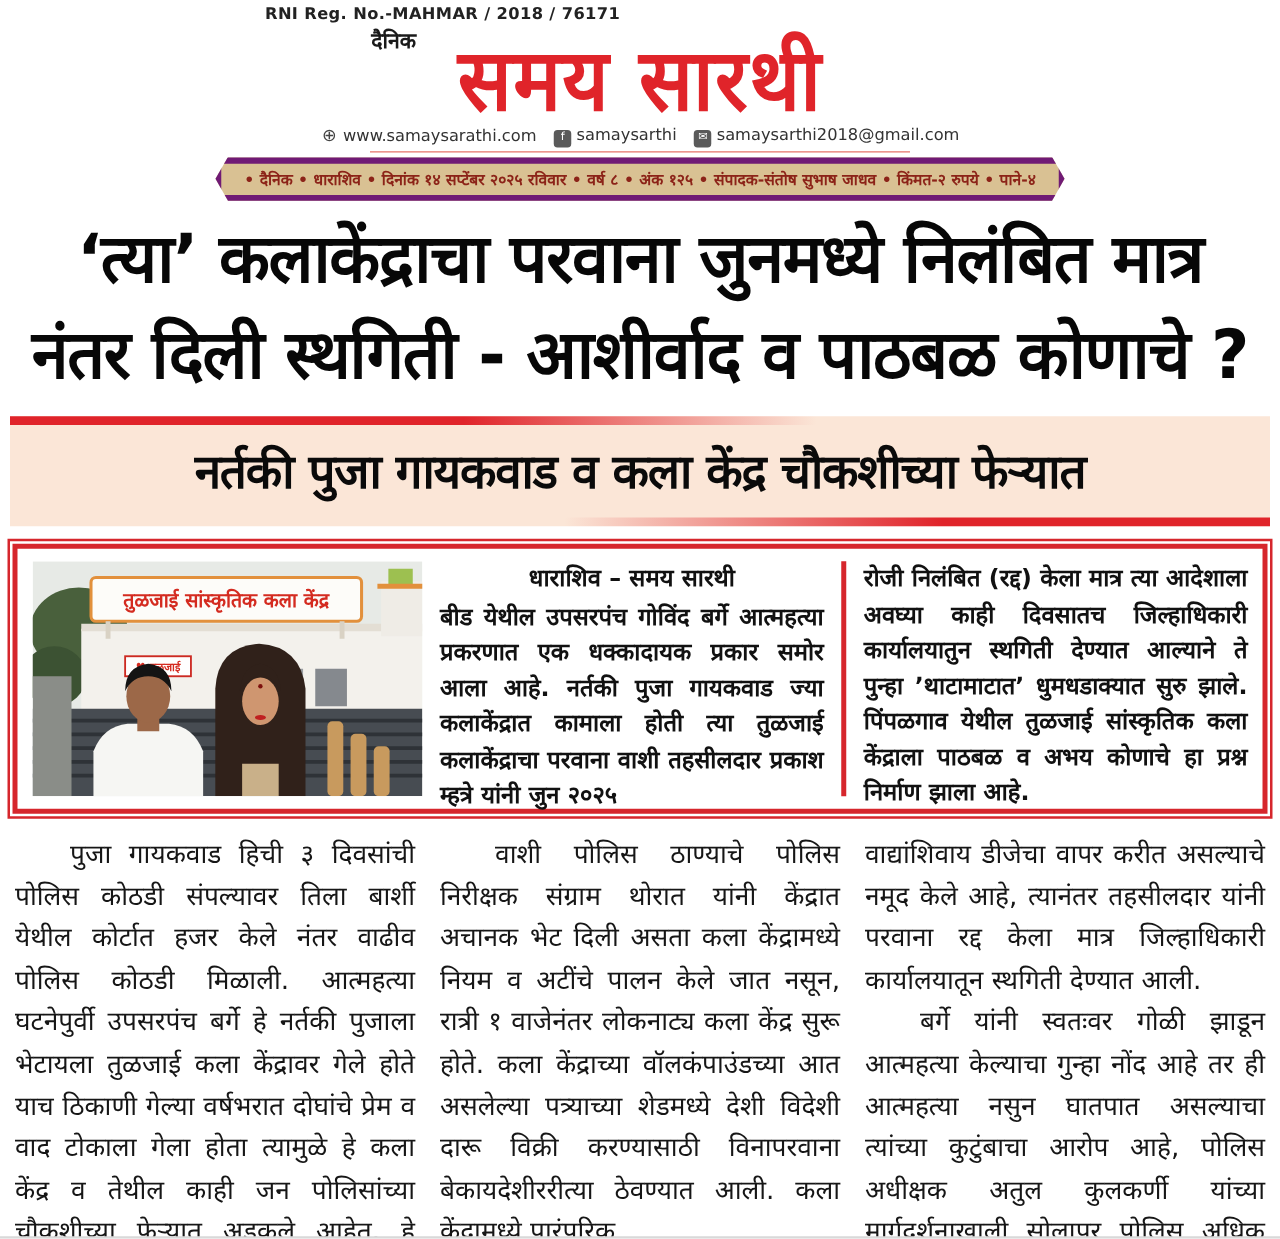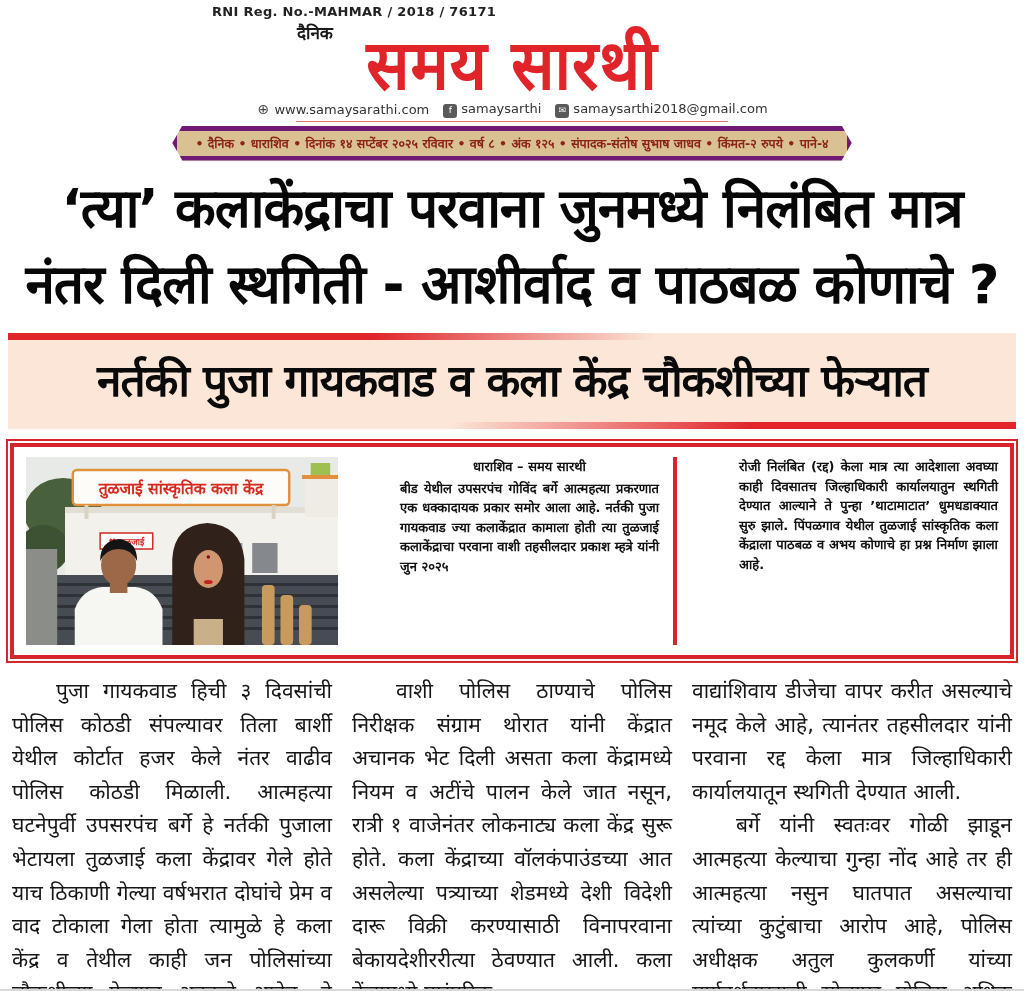--- a/index.html
+++ b/index.html
@@ -28,28 +28,28 @@
   
   .headline{margin:10px 6px 0;text-align:center;font-size:53px;line-height:1.42;font-weight:800;color:#070707;
     letter-spacing:-1px;transform:scaleY(1.02);}
 
   
   .subhead{position:relative;margin:12px 8px 0;background:var(--peach);padding:16px 10px 20px;text-align:center;}
   .subhead .bar-top{position:absolute;top:0;left:0;width:100%;height:7px;
     background:linear-gradient(to right,var(--accent_red) 0%,var(--accent_red) 36%,rgba(224,36,42,0) 64%);}
   .subhead .bar-bottom{position:absolute;bottom:0;left:0;width:100%;height:7px;
     background:linear-gradient(to left,var(--accent_red) 0%,var(--accent_red) 26%,rgba(224,36,42,0) 56%);}
-  .subhead .txt{font-size:44px;font-weight:800;letter-spacing:-1px;color:#0a0a0a;}
+  .subhead .txt{font-size:38px;font-weight:800;letter-spacing:-1px;color:#0a0a0a;}
 
   
   .leadbox{margin:14px 10px 0;border:4px solid var(--box_red);outline:2px solid var(--box_red);outline-offset:2px;
     padding:10px 12px;display:flex;gap:14px;background:#fff;height:216px;}
   .photo{flex:0 0 312px;height:100%;overflow:hidden;text-align:right;}
   .photo svg{width:100%;height:100%;display:block;}
-  .leadcol{flex:1 1 0;font-size:13px;font-weight:700;line-height:1.5;text-align:justify;margin-left:48px;}
+  .leadcol{flex:1 1 0;font-size:19px;font-weight:700;line-height:1.5;text-align:justify;}
   .leadcol .dateline{text-align:center;font-weight:800;margin-bottom:2px;}
   .leadcol p{margin:0;}
   .lead-divider{flex:0 0 4px;background:var(--box_red);}
 
   
   .bodycols{display:grid;grid-template-columns:1fr 1fr 1fr;gap:20px;margin:16px 12px 0;
     font-size:21px;line-height:1.6;text-align:justify;color:#161616;}
   .bodycols p{margin:0;}
   .bodycols p.indent{text-indent:2.1em;}
 </style>

